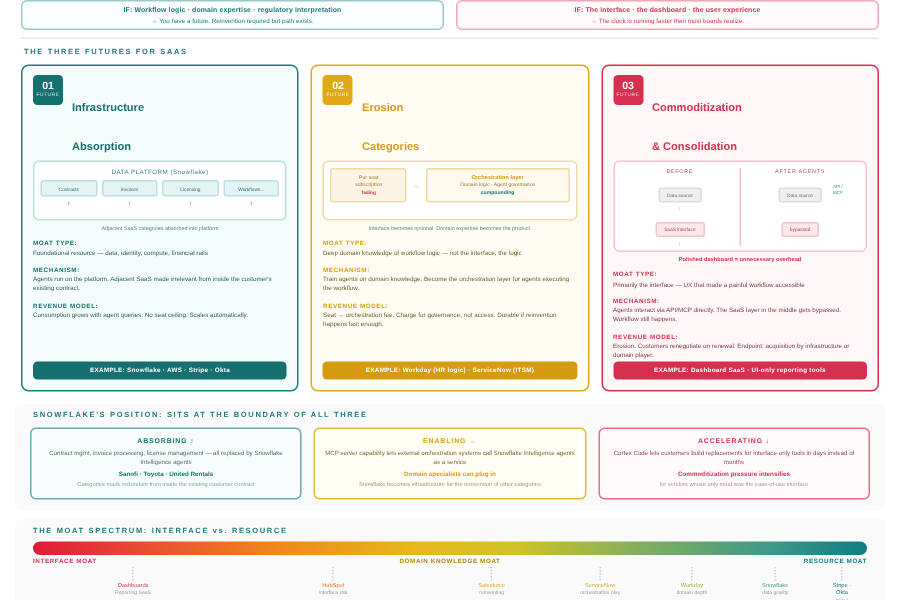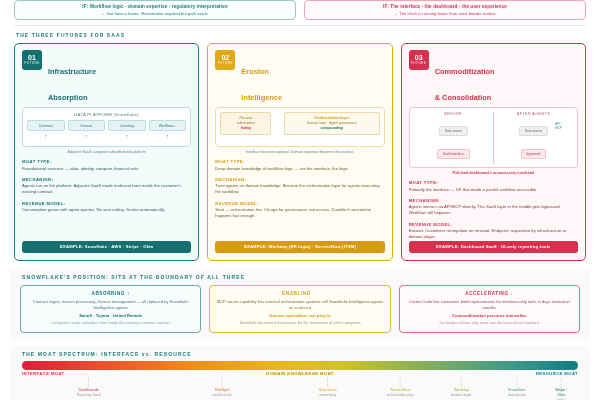--- a/index.html
+++ b/index.html
@@ -227,21 +227,21 @@
     </div>
 
     <div class="card c2">
       <div class="card-head">
         <div class="num-badge">
           <span class="n">02</span>
           <span class="l">FUTURE</span>
         </div>
         <div>
           <div class="card-title">Erosion</div>
-          <div class="card-title">Intelligence</div>
+          <div class="card-title">Categories</div>
         </div>
       </div>
 
       <div class="diagram">
         <div class="d2row">
           <div class="d2box d2left">
             <span>Per-seat</span><br>
             <span>subscription</span>
             <span class="tag-fading">fading</span>
           </div>

